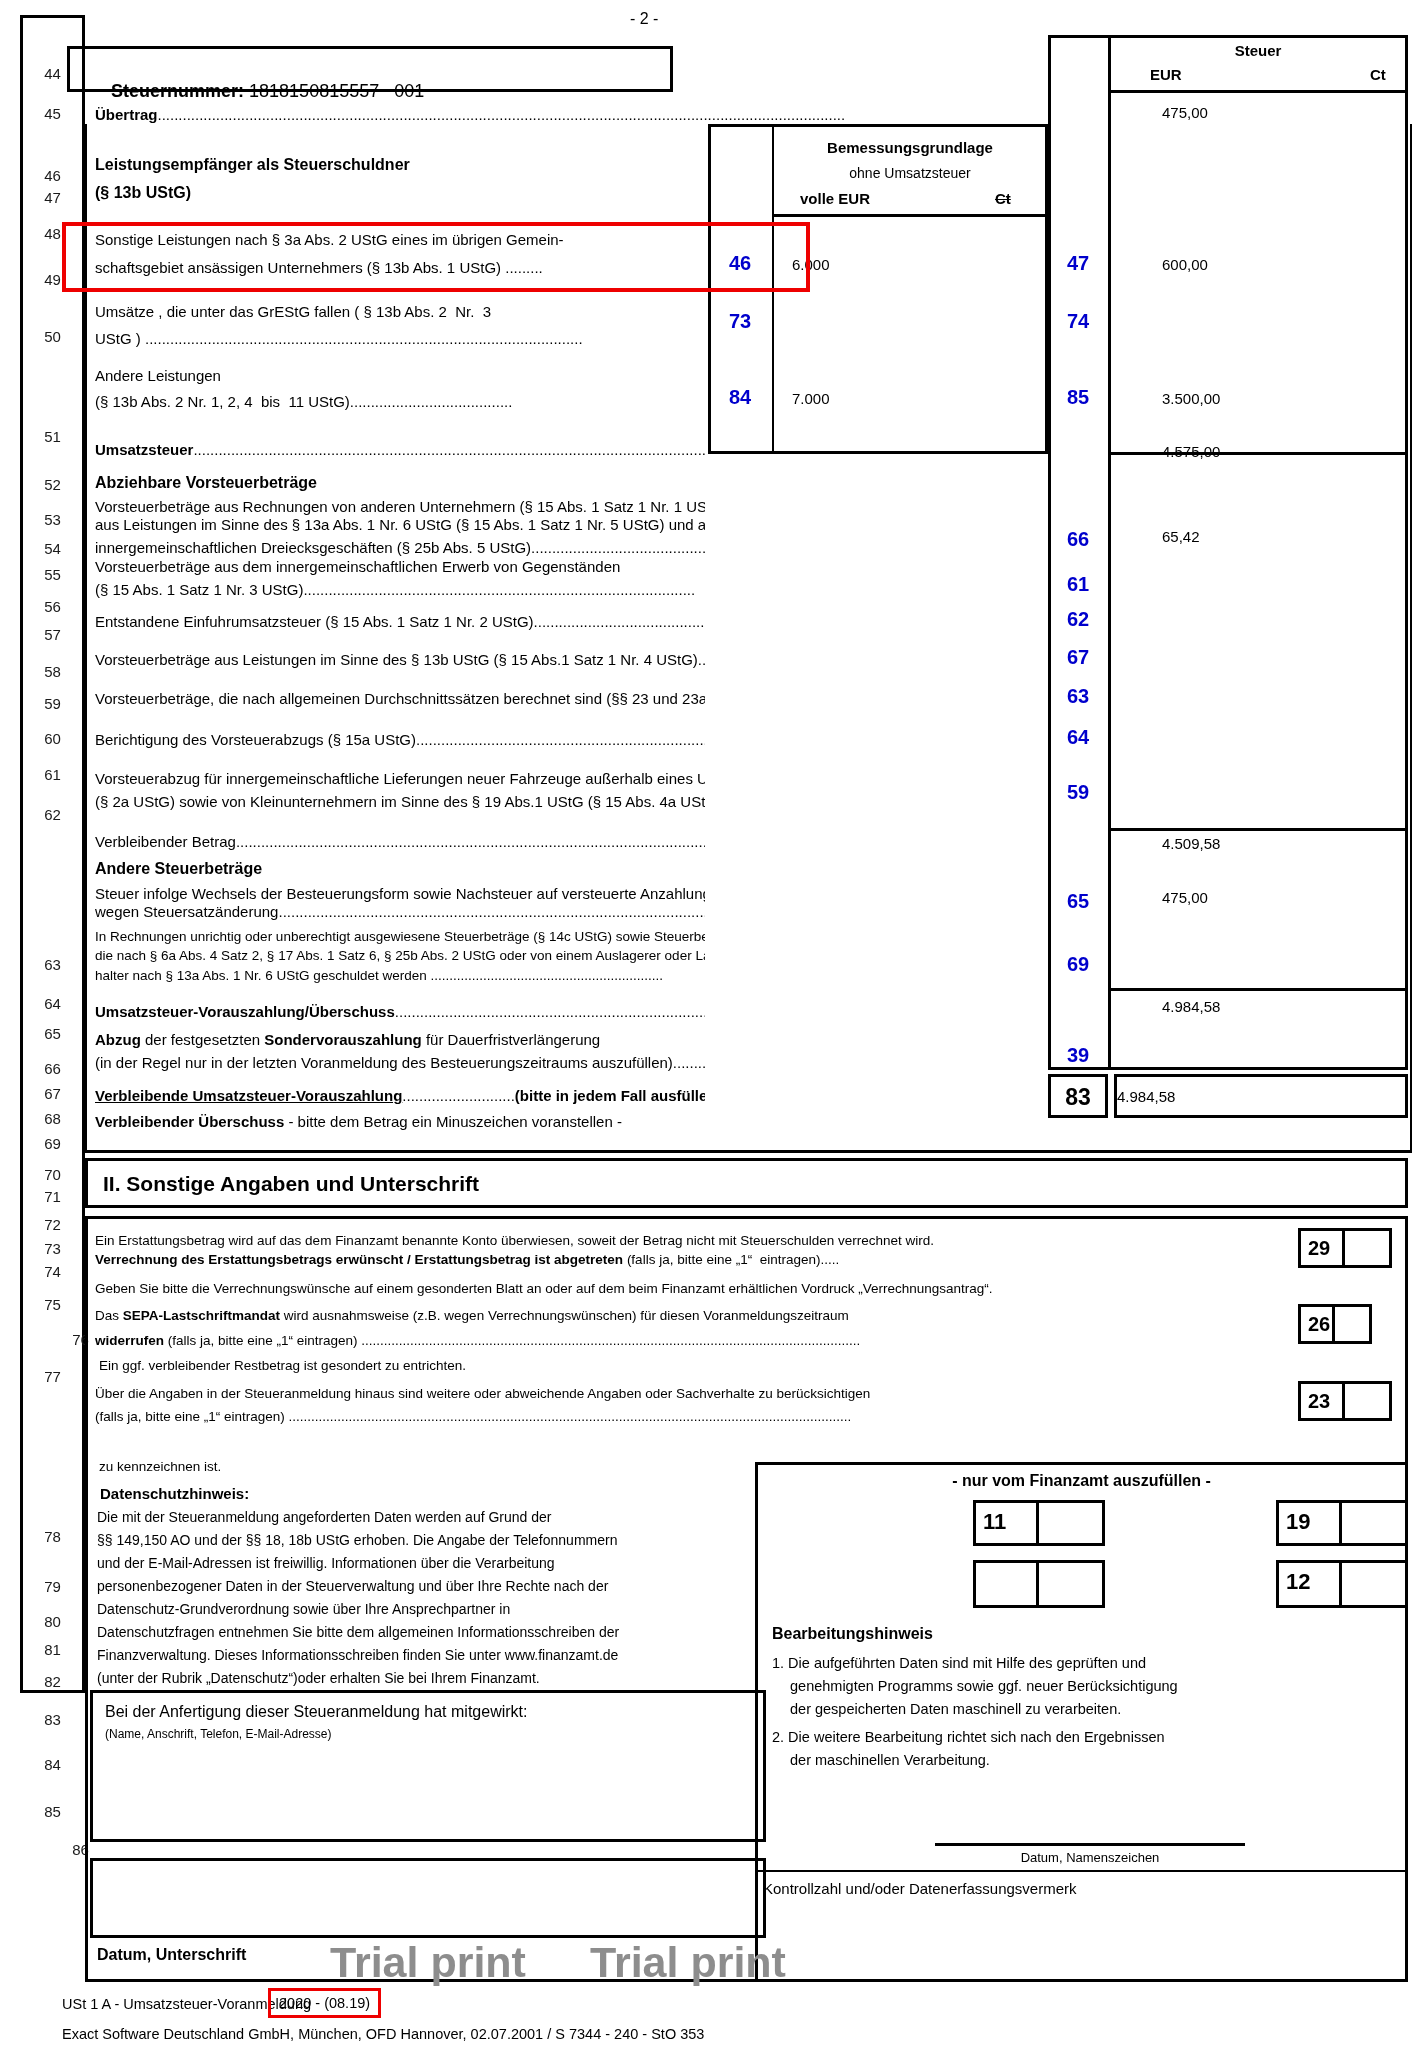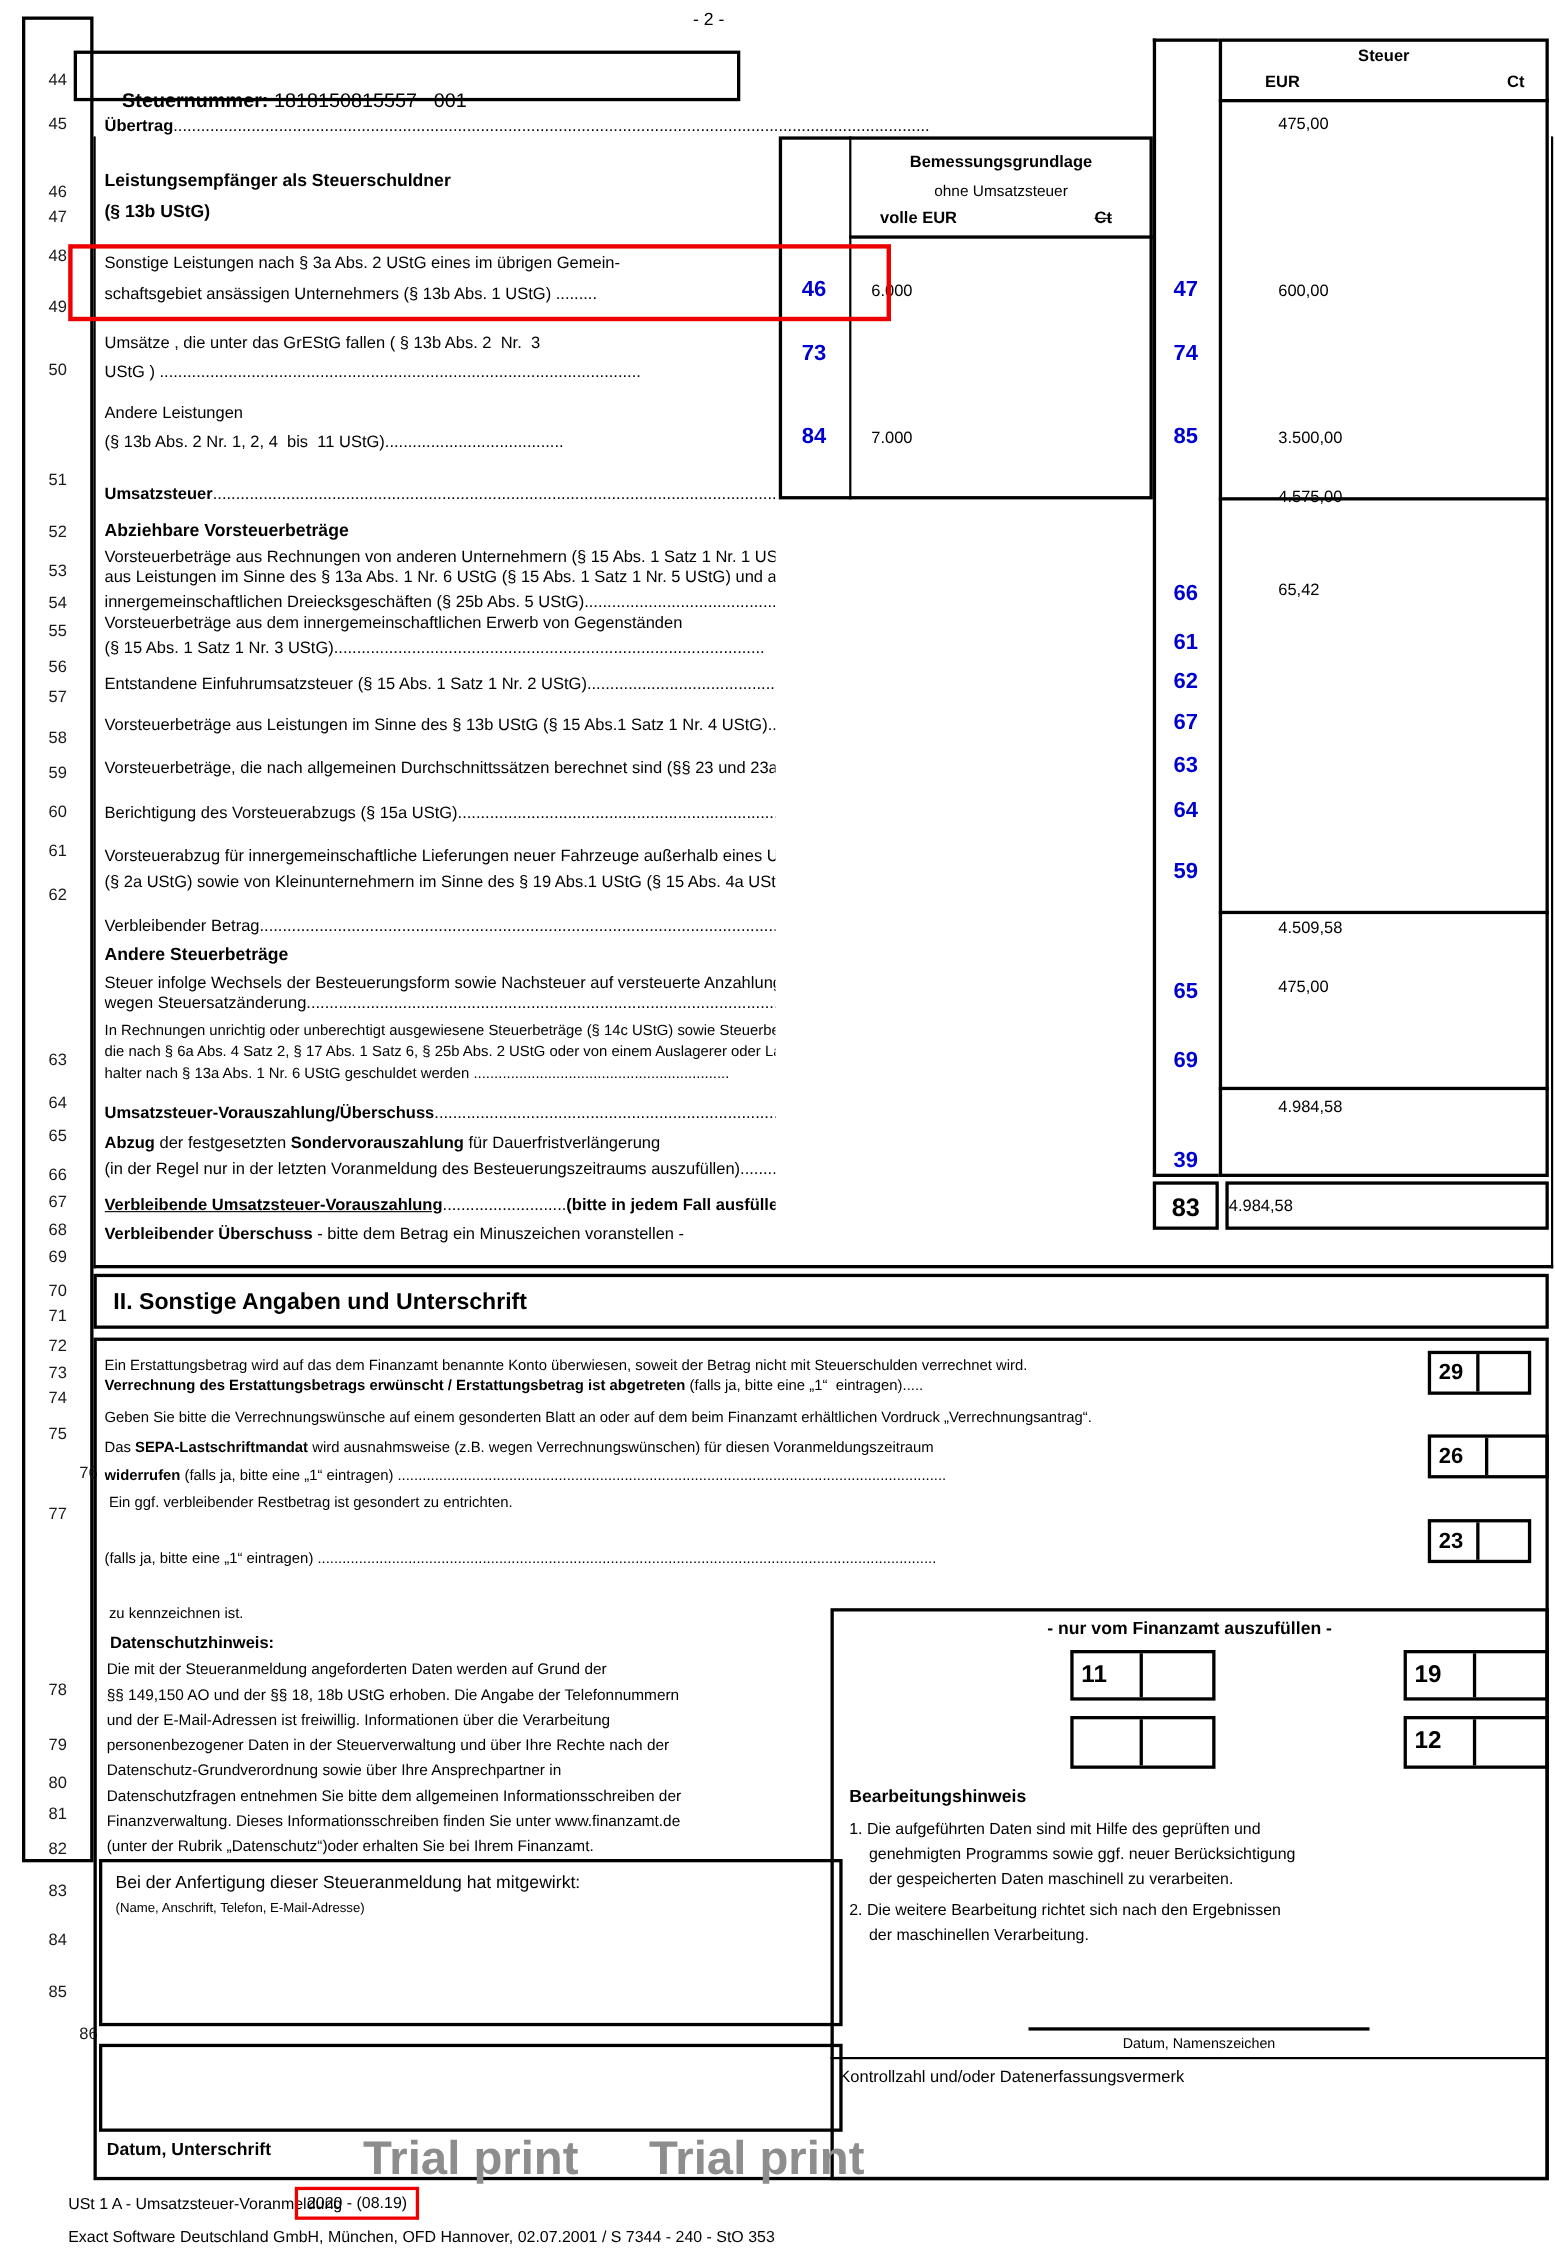--- a/index.html
+++ b/index.html
@@ -207,27 +207,28 @@
   <div class="abs row sm" style="left:95px;top:1252px;width:1190px;"><span class="b">Verrechnung des Erstattungsbetrags erwünscht / Erstattungsbetrag ist abgetreten</span><span> (falls ja, bitte eine „1“  eintragen).....</span></div>
   <div class="abs box3 cell-pair" style="left:1298px;top:1228px;width:94px;height:40px;">
     <div class="cl">29</div>
     <div class="cr"></div>
   </div>
 
   <div class="abs row sm" style="left:95px;top:1281px;width:1190px;">Geben Sie bitte die Verrechnungswünsche auf einem gesonderten Blatt an oder auf dem beim Finanzamt erhältlichen Vordruck „Verrechnungsantrag“.</div>
 
   <div class="abs row sm" style="left:95px;top:1308px;width:1190px;"><span>Das </span><span class="b">SEPA-Lastschriftmandat</span><span> wird ausnahmsweise (z.B. wegen Verrechnungswünschen) für diesen Voranmeldungszeitraum</span></div>
   <div class="abs row sm" style="left:95px;top:1333px;width:1190px;"><span class="b">widerrufen</span><span> (falls ja, bitte eine „1“ eintragen) .....................................................................................................................................</span></div>
-  <div class="abs box3 cell-pair" style="left:1298px;top:1304px;width:110px;height:40px;">
+  <div class="abs box3 cell-pair" style="left:1298px;top:1304px;width:74px;height:40px;">
     <div class="cl">26</div>
     <div class="cr"></div>
   </div>
 
   <div class="abs row sm" style="left:99px;top:1358px;width:1190px;">Ein ggf. verbleibender Restbetrag ist gesondert zu entrichten.</div>
 
+  <div class="abs row sm" style="left:95px;top:1386px;width:1190px;">Über die Angaben in der Steueranmeldung hinaus sind weitere oder abweichende Angaben oder Sachverhalte zu berücksichtigen</div>
   <div class="abs row sm" style="left:95px;top:1409px;width:1190px;">(falls ja, bitte eine „1“ eintragen) ......................................................................................................................................................</div>
   <div class="abs box3 cell-pair" style="left:1298px;top:1381px;width:94px;height:40px;">
     <div class="cl">23</div>
     <div class="cr"></div>
   </div>
 
   <div class="abs row sm" style="left:99px;top:1459px;width:1190px;">zu kennzeichnen ist.</div>
 
   <div class="abs b" style="left:100px;top:1485px;font-size:15px;">Datenschutzhinweis:</div>
   <div class="abs row" style="left:97px;top:1509px;width:620px;font-size:14px;">Die mit der Steueranmeldung angeforderten Daten werden auf Grund der</div>

